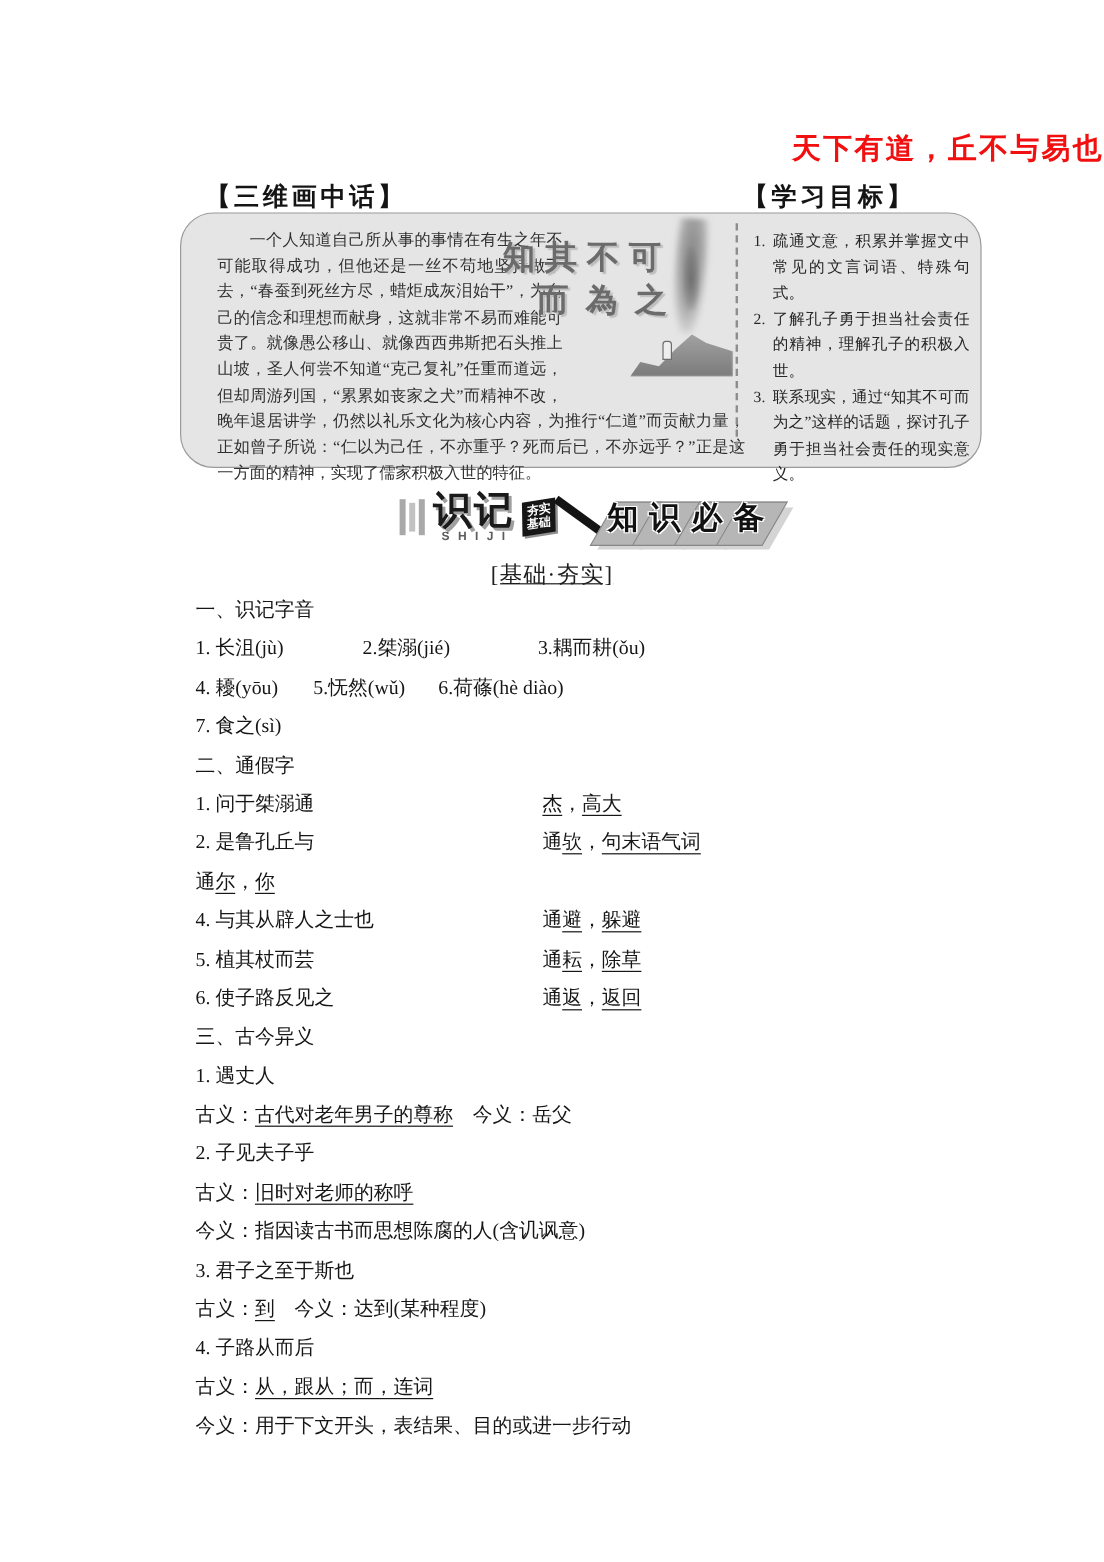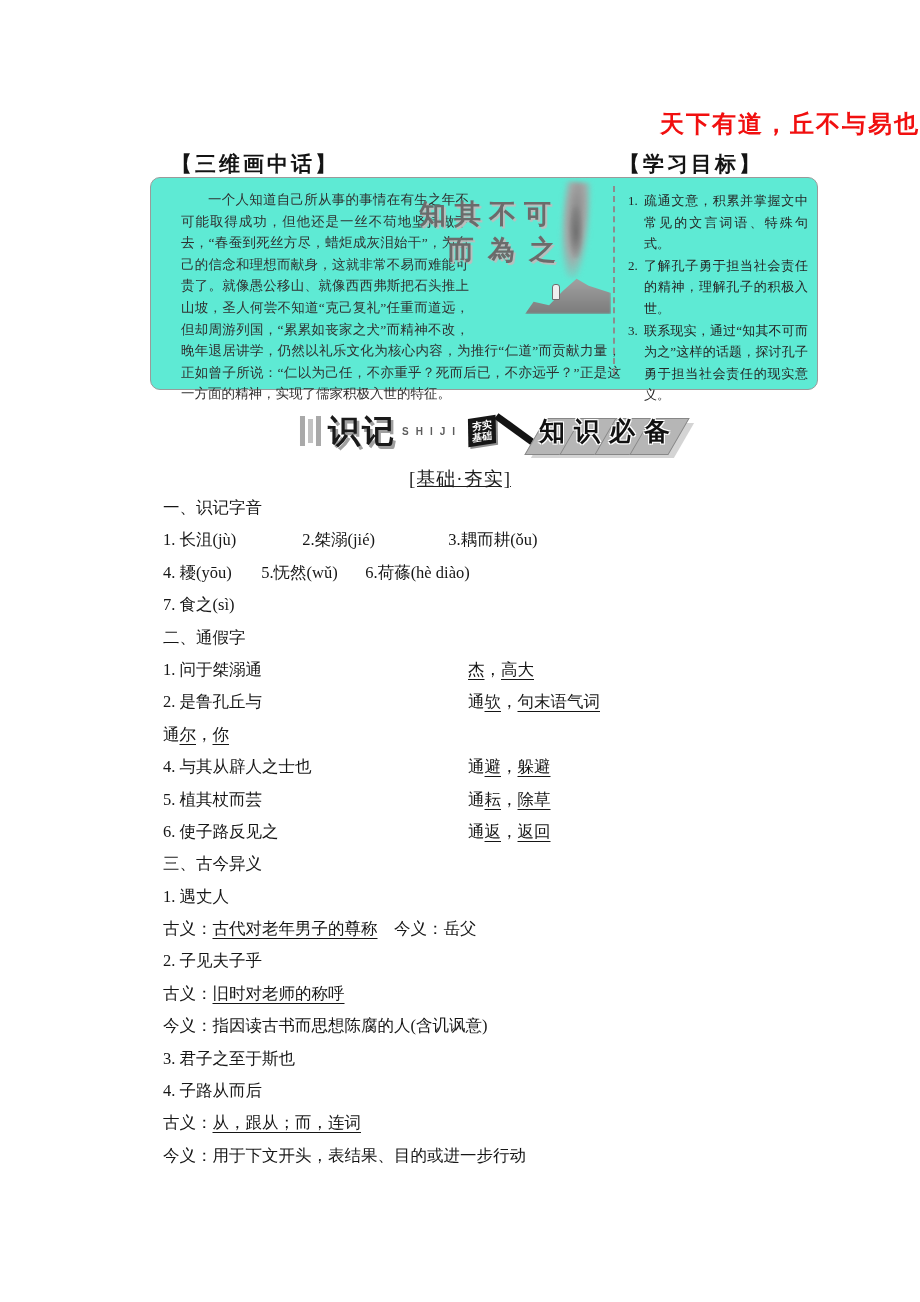--- a/index.html
+++ b/index.html
@@ -6,21 +6,21 @@
   .page{position:relative;width:920px;height:1302px;background:#fff;
         font-family:"Liberation Serif","DejaVu Serif",serif;color:#1b1b1b;overflow:hidden;}
 
   
   .page-title{position:absolute;top:108px;left:0;width:100%;text-align:right;
     font-family:"Liberation Sans","DejaVu Sans",sans-serif;font-weight:bold;
     font-size:24px;color:#f10f0f;letter-spacing:2px;}
 
   
   .obox{position:absolute;left:150px;top:177px;width:666px;height:211px;
-    background:#5eead4;border:1px solid #9a9a9a;border-radius:10px;}
+    background:#e5e5e5;border:1px solid #9a9a9a;border-radius:28px;}
   .obox-header{position:absolute;top:-28px;font-weight:bold;font-size:21px;color:#141414;
     letter-spacing:3px;white-space:nowrap;}
   .obox-header.hl{left:20px;}
   .obox-header.hr{left:468px;}
 
   .left-col{position:absolute;left:30px;top:11px;width:440px;font-size:13.5px;
     line-height:21.6px;text-align:justify;color:#303030;}
   .left-col p{margin:0;text-indent:2em;}
   .float-spacer{float:right;width:152px;height:130px;}
 
@@ -54,21 +54,21 @@
 
   
   .banner{position:absolute;top:404px;left:50%;transform:translateX(-50%);margin-left:25px;
     display:flex;align-items:center;height:54px;
     font-family:"Liberation Sans","DejaVu Sans",sans-serif;}
   .bars{display:flex;align-items:center;margin-right:4px;}
   .bars i{display:block;width:5px;background:#a9a9a9;margin-right:3px;}
   .bars i:nth-child(1){height:30px;}
   .bars i:nth-child(2){height:24px;background:#c2c2c2;}
   .bars i:nth-child(3){height:30px;}
-  .shiji{display:flex;flex-direction:row;align-items:center;margin-right:6px;text-align:center;}
+  .shiji{display:flex;flex-direction:column;align-items:center;margin-right:6px;text-align:center;}
   .shiji-main{font-size:32px;font-weight:bold;color:#1a1a1a;letter-spacing:2px;
     text-shadow:2.5px 2.5px 0 #9f9f9f;line-height:32px;}
   .shiji-sub{font-size:10px;color:#5c5c5c;letter-spacing:7px;margin-top:1px;margin-left:6px;font-weight:bold;}
   .badge{background:#161616;color:#fff;font-size:10px;line-height:11px;font-weight:bold;
     padding:3px 4px;transform:rotate(-9deg) skewX(-8deg);text-align:center;margin-right:2px;
     box-shadow:2px 2px 0 #8f8f8f;}
   .badge span{display:block;}
   .slash{position:relative;width:30px;height:34px;margin-right:2px;}
   .slash::before{content:"";position:absolute;left:-6px;top:12px;width:46px;height:7px;
     background:#141414;transform:rotate(36deg);}
@@ -80,21 +80,21 @@
   .zsbb .zc::after{content:"";position:absolute;left:2px;right:-14px;top:9px;bottom:-9px;
     background:#d4d4d4;transform:skewX(-30deg);z-index:-2;}
 
   
   .basics-label{position:absolute;top:466px;left:0;width:100%;text-align:center;
     font-size:19px;letter-spacing:1px;color:#1e1e1e;text-decoration:underline;}
 
   
   .content{position:absolute;left:163px;top:492px;width:660px;font-size:16.5px;color:#161616;}
   .line{height:32.4px;line-height:32.4px;white-space:nowrap;}
-  .tj-row{display:flex;gap:16px;}
+  .tj-row{display:flex;}
   .tj-left{flex:0 0 289px;}
   .pw-a{display:inline-block;width:135px;}
   .pw-b{display:inline-block;width:142px;}
   .pw-c{display:inline-block;width:94px;}
   .pw-d{display:inline-block;width:100px;}
   .u{text-decoration:underline;text-underline-offset:4px;text-decoration-thickness:1px;}
 </style>
 </head>
 <body>
 
@@ -213,19 +213,20 @@
     <div class="line">三、古今异义</div>
 
     <div class="line">1. 遇丈人</div>
     <div class="line"><span>古义：</span><span class="u">古代对老年男子的尊称</span><span>　今义：岳父</span></div>
 
     <div class="line">2. 子见夫子乎</div>
     <div class="line"><span>古义：</span><span class="u">旧时对老师的称呼</span></div>
     <div class="line">今义：指因读古书而思想陈腐的人(含讥讽意)</div>
 
     <div class="line">3. 君子之至于斯也</div>
+    <div class="line"><span>古义：</span><span class="u">到</span><span>　今义：达到(某种程度)</span></div>
 
     <div class="line">4. 子路从而后</div>
     <div class="line"><span>古义：</span><span class="u">从，跟从；而，连词</span></div>
     <div class="line">今义：用于下文开头，表结果、目的或进一步行动</div>
 
   </div>
 </div>
 
 </body></html>

